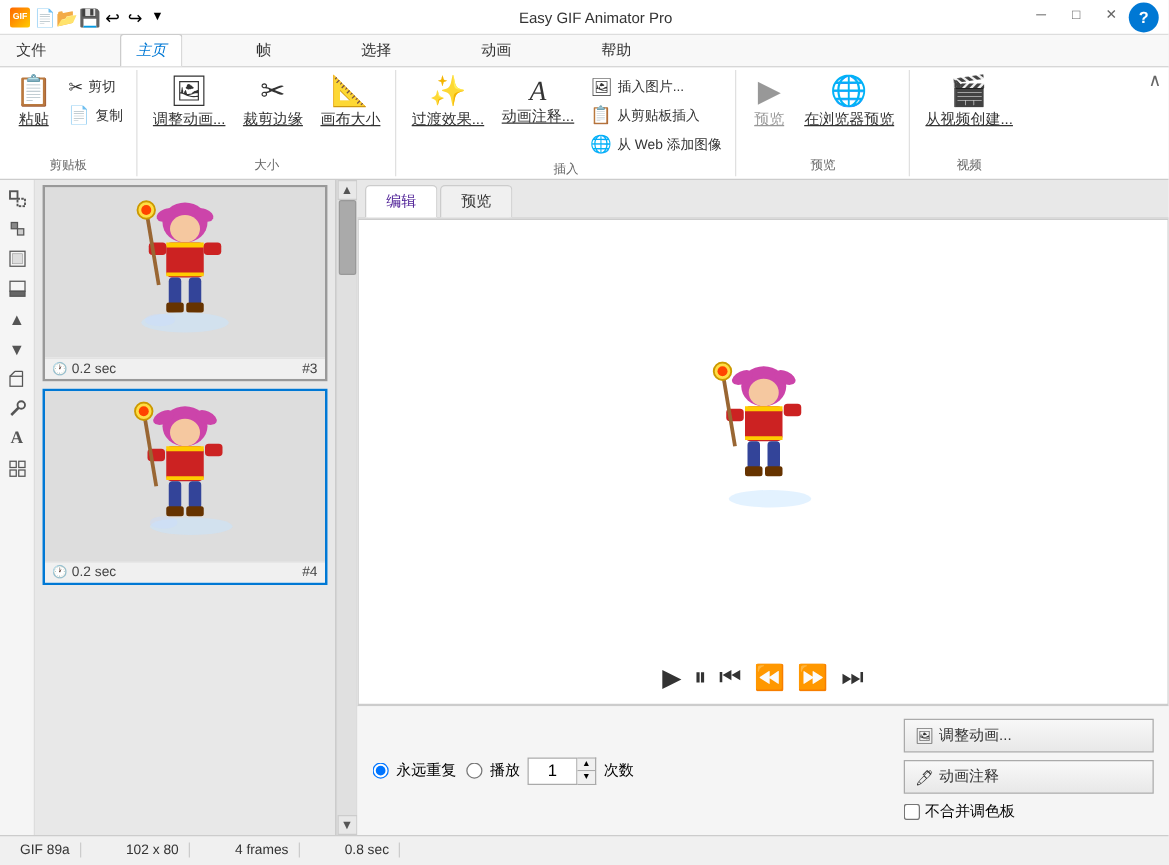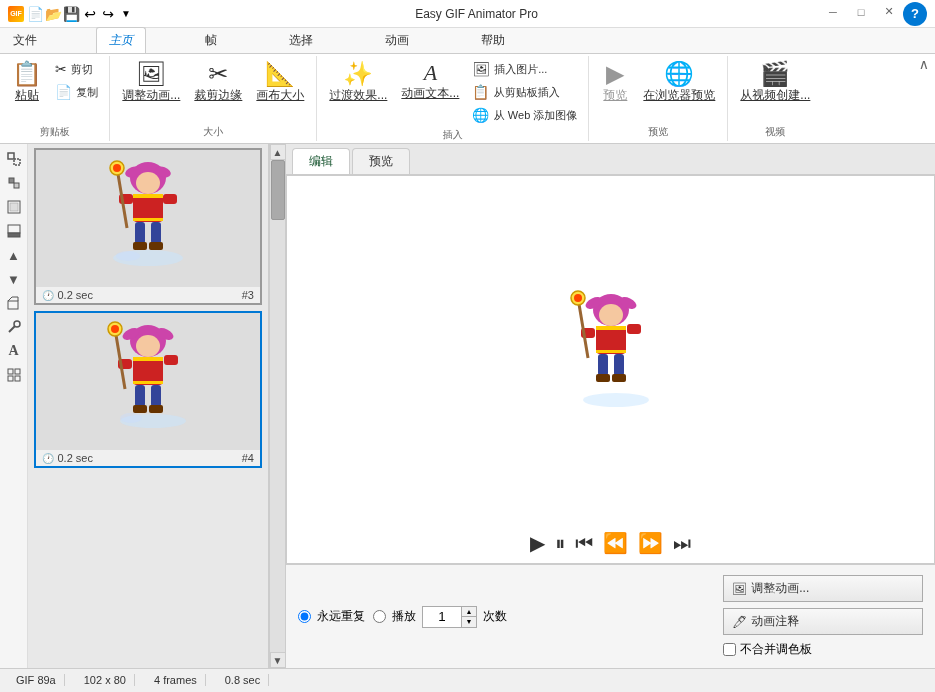--- a/index.html
+++ b/index.html
@@ -202,21 +202,21 @@
       cursor: pointer;
       color: #333;
       border: 1px solid #ccc;
       border-bottom: none;
       border-radius: 4px 4px 0 0;
       background: #f0f0f0;
       margin-right: 2px;
     }
     .editor-tab.active {
       background: #fff;
-      color: #14532d;
+      color: #4c1d95;
       border-bottom-color: #fff;
     }
 
     
     .preview-area {
       flex: 1;
       background: #fff;
       border: 1px solid #ccc;
       margin: 0;
       display: flex;
@@ -308,21 +308,21 @@
     .checkbox-row { display: flex; align-items: center; gap: 4px; font-size: 12px; }
 
     
     .status-bar {
       height: 22px;
       background: #f0f0f0;
       border-top: 1px solid #ccc;
       display: flex;
       align-items: center;
       padding: 0 8px;
-      gap: 11px;
+      gap: 28px;
       font-size: 11px;
       color: #333;
     }
     .status-item { padding: 0 8px; border-right: 1px solid #ccc; }
 
     
     .app-icon {
       width: 16px;
       height: 16px;
       background: linear-gradient(135deg, #ff6600, #ffcc00);
@@ -459,21 +459,21 @@
   </div>
 
   <div class="ribbon-group" style="min-width:120px;">
     <div class="ribbon-group-content">
       <div class="ribbon-btn">
         <div class="ribbon-btn-icon">✨</div>
         <div class="ribbon-btn-label">过渡效果...</div>
       </div>
       <div class="ribbon-btn">
         <div class="ribbon-btn-icon" style="font-size:22px;font-family:serif;font-style:italic;">A</div>
-        <div class="ribbon-btn-label">动画文本...</div>
+        <div class="ribbon-btn-label">动画注释...</div>
       </div>
       <div class="ribbon-small-group">
         <div class="ribbon-small-btn">
           <span class="ribbon-small-icon">🖼</span>
           <span>插入图片...</span>
         </div>
         <div class="ribbon-small-btn">
           <span class="ribbon-small-icon">📋</span>
           <span>从剪贴板插入</span>
         </div>

